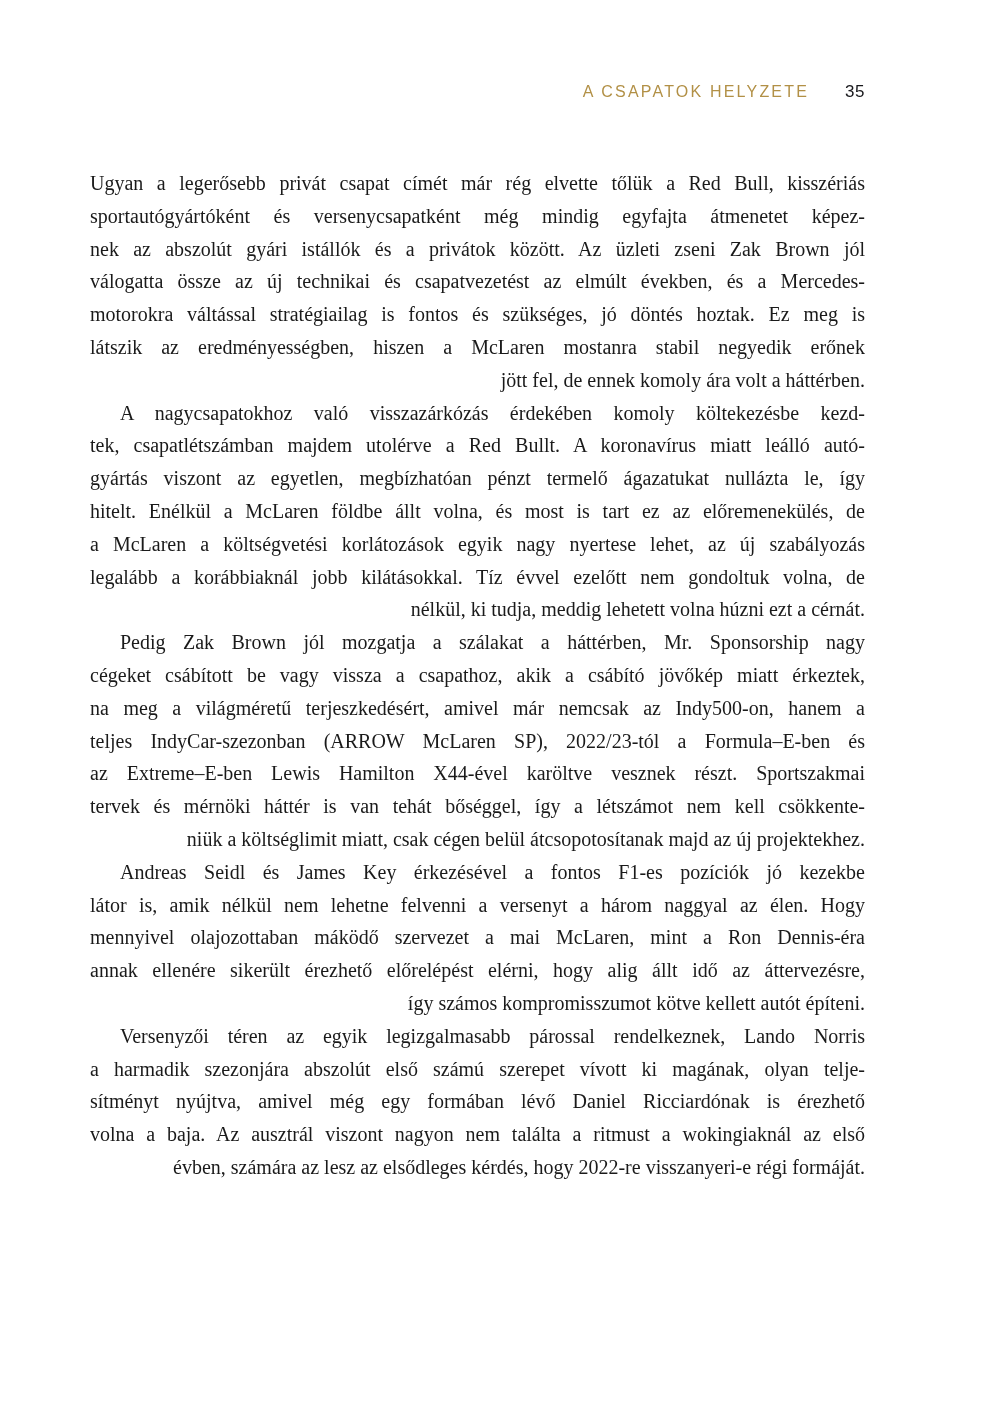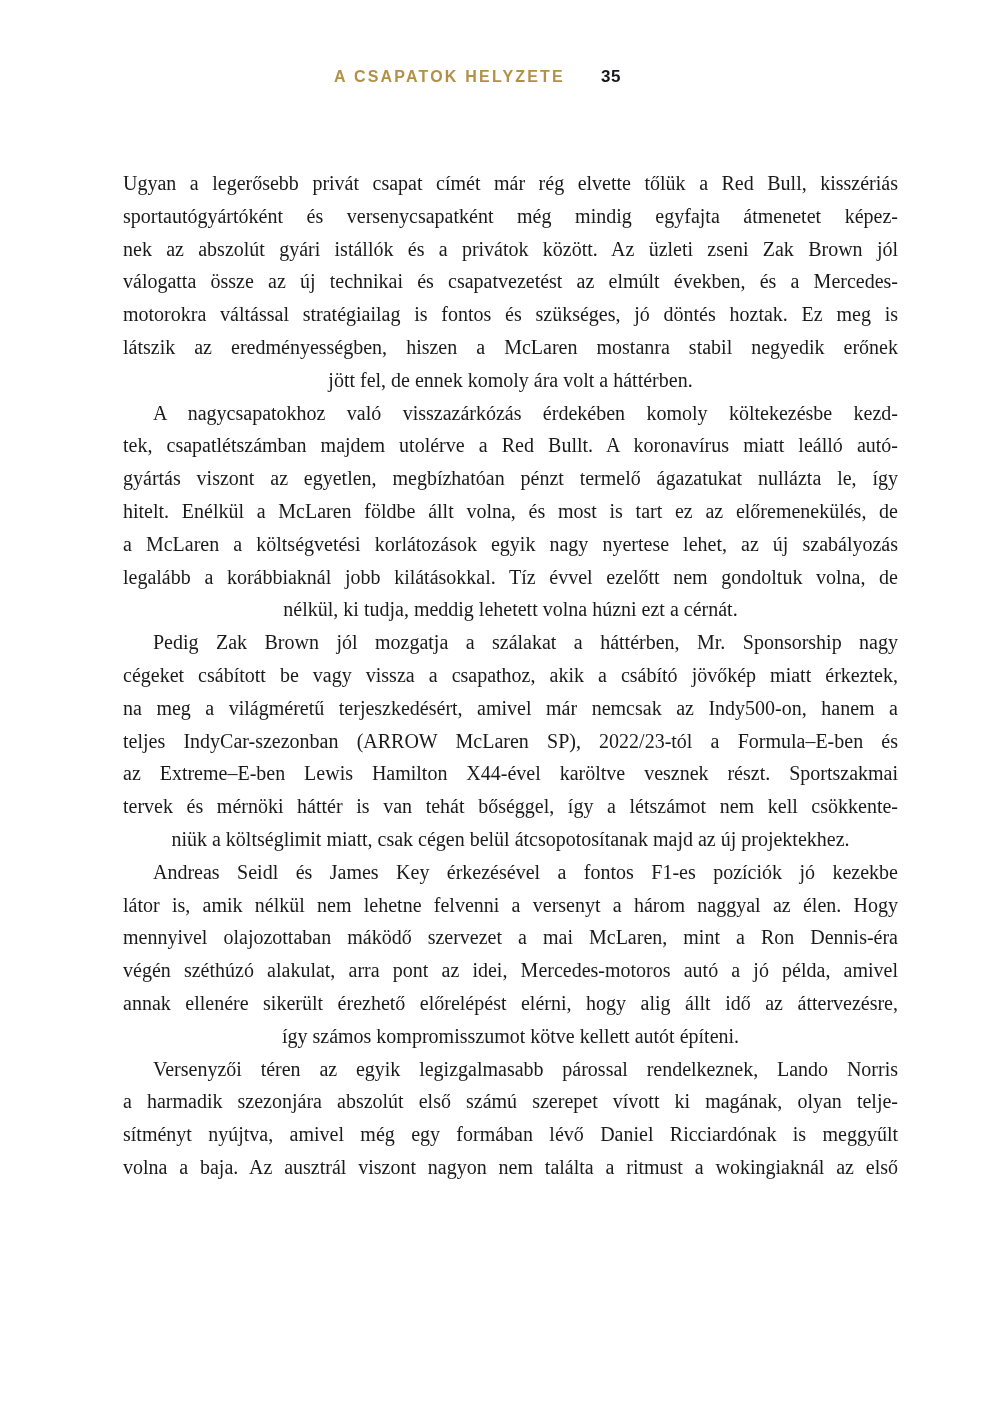--- a/index.html
+++ b/index.html
@@ -6,58 +6,57 @@
   .page {
     position: relative;
     width: 1000px;
     height: 1425px;
     background: #ffffff;
     overflow: hidden;
     font-family: "Liberation Serif", serif;
   }
   .running-head {
     position: absolute;
-    top: 67px;
+    top: 82px;
     left: 90px;
     width: 775px;
-    text-align: center;
+    text-align: right;
     font-family: "Liberation Sans", sans-serif;
-    font-weight: bold;
+    font-weight: normal;
     white-space: nowrap;
   }
   .head-title {
     font-size: 16px;
     letter-spacing: 2.2px;
     color: #b29046;
   }
   .page-num {
     font-size: 17px;
     letter-spacing: 0.5px;
     color: #17171b;
     margin-left: 36px;
   }
   .body-text {
     position: absolute;
     top: 167px;
     left: 90px;
     width: 775px;
     color: #1a1a1a;
     font-size: 20px;
-    margin-left: 33px;
   }
   .para { margin: 0; padding: 0; }
   .line {
     line-height: 32.8px;
     text-align: justify;
     text-align-last: justify;
     hyphens: none;
     word-break: normal;
   }
   .line.last {
-    text-align: center;
+    text-align: right;
     text-align-last: auto;
   }
   .line.indent { text-indent: 30px; }
 </style>
 </head>
 <body>
 
 <div class="page">
   <header class="running-head">
     <span class="head-title">A CSAPATOK HELYZETE</span><span class="page-num">35</span>
@@ -87,24 +86,24 @@
         <div class="line">na meg a világméretű terjeszkedésért, amivel már nemcsak az Indy500-on, hanem a</div>
         <div class="line">teljes IndyCar-szezonban (ARROW McLaren SP), 2022/23-tól a Formula–E-ben és</div>
         <div class="line">az Extreme–E-ben Lewis Hamilton X44-ével karöltve vesznek részt. Sportszakmai</div>
         <div class="line">tervek és mérnöki háttér is van tehát bőséggel, így a létszámot nem kell csökkente-</div>
         <div class="line last">niük a költséglimit miatt, csak cégen belül átcsopotosítanak majd az új projektekhez.</div>
       </div>
       <div class="para">
         <div class="line indent">Andreas Seidl és James Key érkezésével a fontos F1-es pozíciók jó kezekbe</div>
         <div class="line">látor is, amik nélkül nem lehetne felvenni a versenyt a három naggyal az élen. Hogy</div>
         <div class="line">mennyivel olajozottaban máködő szervezet a mai McLaren, mint a Ron Dennis-éra</div>
-        <div class="line">végén széthúzó alakulat, arra pont az idei, Mercedes-motoros autó a jó példa, amivel</div>
         <div class="line">annak ellenére sikerült érezhető előrelépést elérni, hogy alig állt idő az áttervezésre,</div>
         <div class="line last">így számos kompromisszumot kötve kellett autót építeni.</div>
       </div>
       <div class="para">
         <div class="line indent">Versenyzői téren az egyik legizgalmasabb párossal rendelkeznek, Lando Norris</div>
         <div class="line">a harmadik szezonjára abszolút első számú szerepet vívott ki magának, olyan telje-</div>
-        <div class="line">sítményt nyújtva, amivel még egy formában lévő Daniel Ricciardónak is meggyűlt</div>
+        <div class="line">sítményt nyújtva, amivel még egy formában lévő Daniel Ricciardónak is érezhető</div>
         <div class="line">volna a baja. Az ausztrál viszont nagyon nem találta a ritmust a wokingiaknál az első</div>
+        <div class="line last">évben, számára az lesz az elsődleges kérdés, hogy 2022-re visszanyeri-e régi formáját.</div>
       </div>
     </main>
 </div>
 
 </body></html>

